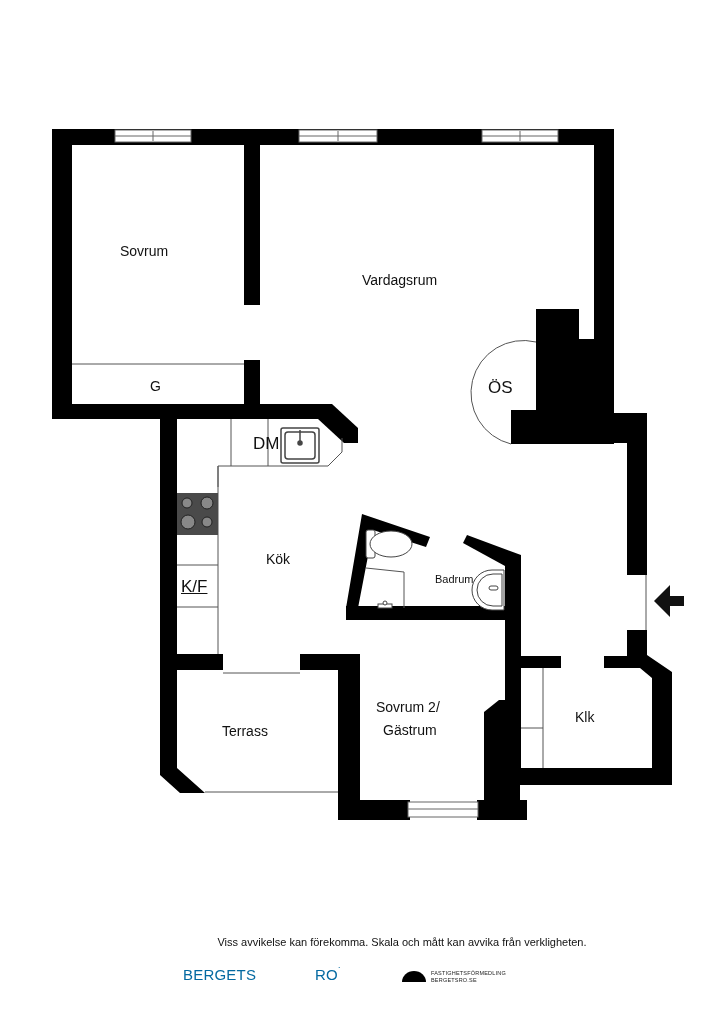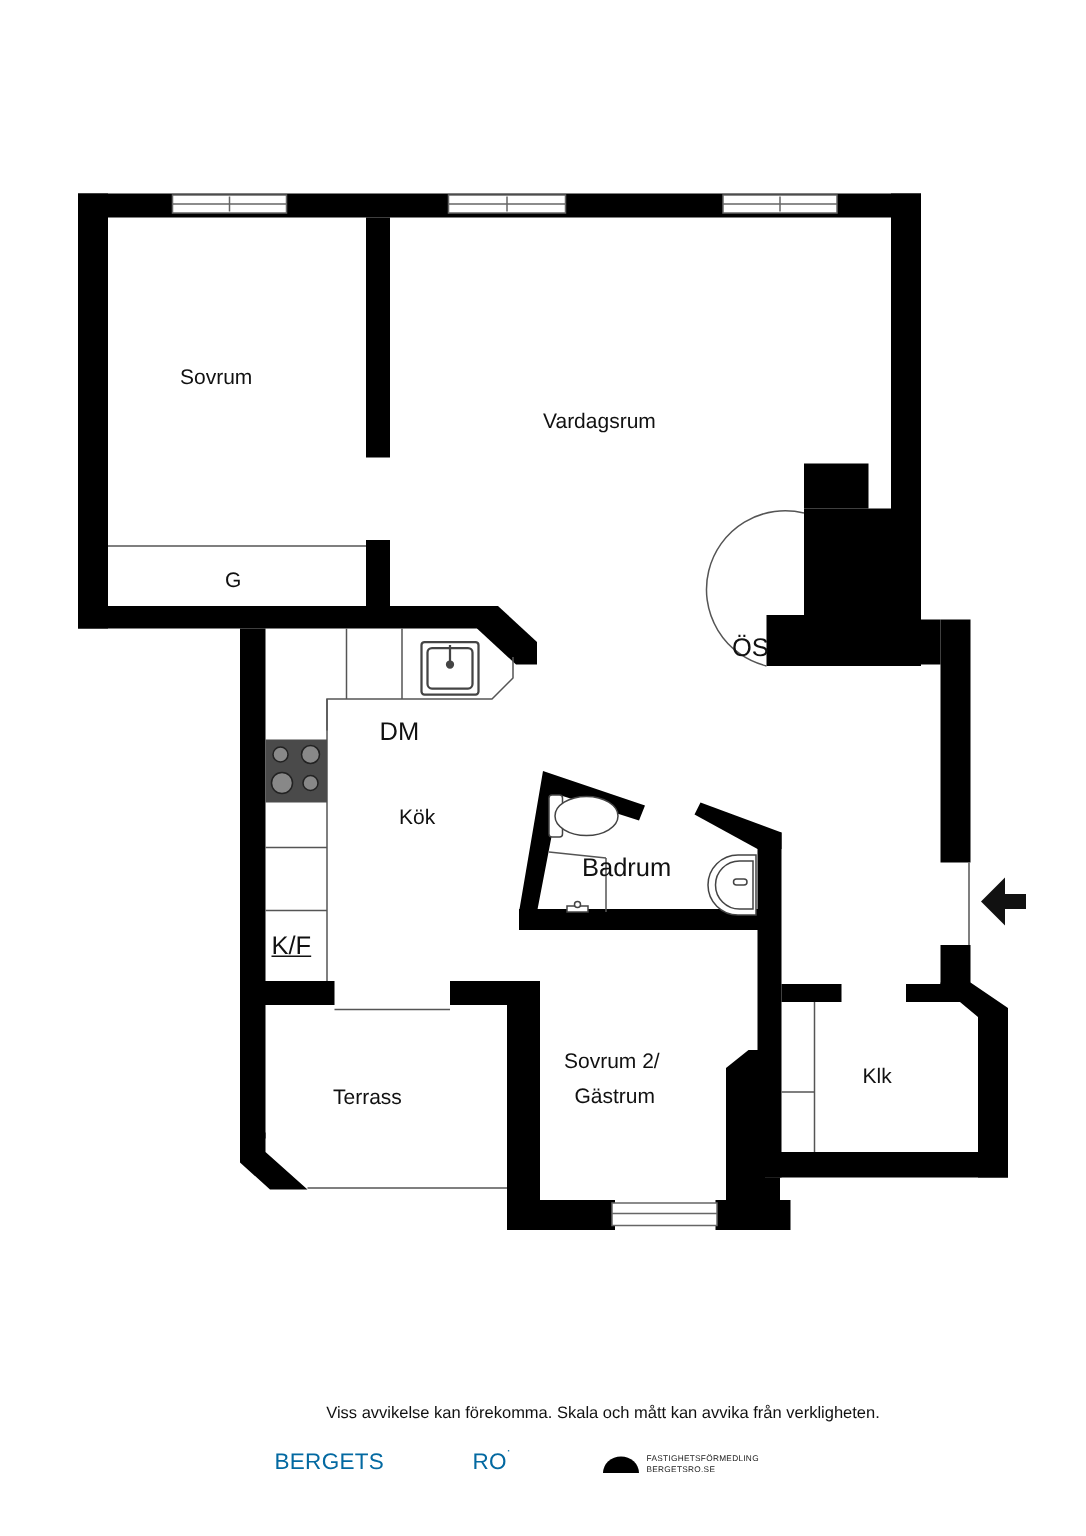--- a/index.html
+++ b/index.html
@@ -1,20 +1,20 @@
 <!DOCTYPE html>
 <html><head>
 <meta charset="utf-8">
 <style>
   html, body { margin: 0; padding: 0; background: #ffffff; }
   body { width: 724px; height: 1024px; position: relative; overflow: hidden;
          font-family: "Liberation Sans", sans-serif; color: #111; }
   #plan { position: absolute; left: 0; top: 0; }
   .room-label { position: absolute; font-size: 14px; color: #111; text-align: center; line-height: 22px; white-space: nowrap; }
-  .small-label { font-size: 17px; margin-top: 44px; }
+  .small-label { font-size: 17px; }
   .disclaimer { position: absolute; left: 0; width: 708px; top: 936px; text-align: center; font-size: 11px; color: #111; padding-left: 48px; }
   .brand { position: absolute; top: 966px; font-size: 15px; color: #0369a1; letter-spacing: 0.2px; }
   .brand-sub { position: absolute; font-size: 5.5px; line-height: 6.5px; color: #222; letter-spacing: 0.2px; }
 </style>
 </head>
 <body>
 
 <svg id="plan" width="724" height="1024" viewBox="0 0 724 1024" xmlns="http://www.w3.org/2000/svg">
 
   <g fill="#000">
@@ -141,23 +141,23 @@
   <polygon points="654,601 670,585 670,596 684,596 684,606 670,606 670,617" fill="#111"></polygon>
 
   <path d="M 402 982 A 12 11 0 0 1 426 982 Z" fill="#000"></path>
 </svg>
 
 <div class="room-label" style="left:120px; top:240px;">Sovrum</div>
 <div class="room-label" style="left:362px; top:269px;">Vardagsrum</div>
 <div class="room-label" style="left:150px; top:375px;">G</div>
 <div class="room-label small-label" style="left:488px; top:377px;">ÖS</div>
 <div class="room-label small-label" style="left:233px; top:433px;padding-left:20px;">DM</div>
-<div class="room-label" style="left:266px; top:533px;">Kök</div>
+<div class="room-label" style="left:266px; top:548px;">Kök</div>
 <div class="room-label small-label" style="left:181px; top:576px;text-decoration:underline;">K/F</div>
-<div class="room-label" style="left:388px; top:568px; font-size:17px;">Badrum</div>
+<div class="room-label" style="left:435px; top:568px; font-size:11px;">Badrum</div>
 <div class="room-label" style="left:222px; top:720px;">Terrass</div>
 <div class="room-label" style="left:376px; top:696px;">Sovrum 2/</div>
 <div class="room-label" style="left:383px; top:719px;">Gästrum</div>
 <div class="room-label" style="left:575px; top:706px;">Klk</div>
 
 <div class="disclaimer">Viss avvikelse kan förekomma. Skala och mått kan avvika från verkligheten.</div>
 <div class="brand" style="left:183px;">BERGETS</div>
 <div class="brand" style="left:315px;">
   <span>RO</span><span style="font-size:10px; vertical-align:top;">˙</span>
 </div>

